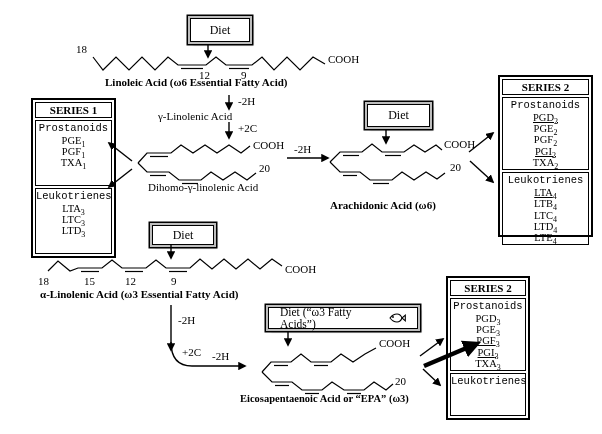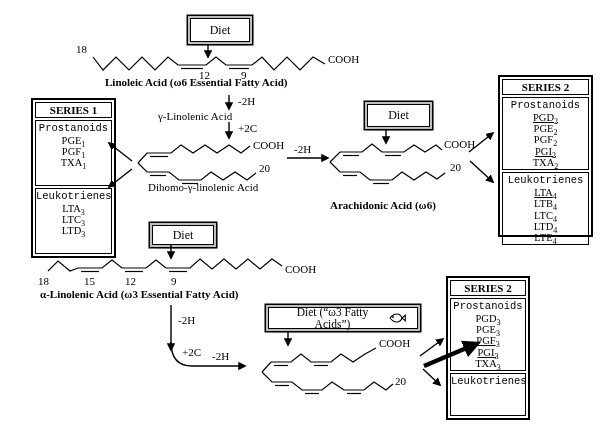--- a/index.html
+++ b/index.html
@@ -92,21 +92,21 @@
   <div class="diet" style="left:190px;top:18px;width:36px;height:22px">
     <span>Diet</span>
   </div>
   <div class="diet" style="left:367px;top:104px;width:39px;height:21px">
     <span>Diet</span>
   </div>
   <div class="diet" style="left:152px;top:225px;width:38px;height:18px">
     <span>Diet</span>
   </div>
   <div class="diet" style="left:268px;top:307px;width:126px;height:20px">
-    <span style="font-size:11.5px;text-align:center;">Diet (“ω3 Fatty Acids”)</span>
+    <span style="font-size:11.5px;">Diet (“ω3 Fatty Acids”)</span>
     <span style="display:inline-flex;">
       <svg width="17" height="12" viewBox="0 0 17 12">
         <path d="M1 6 Q4 2 8 2 Q11.5 2 13 6 Q11.5 10 8 10 Q4 10 1 6 Z" fill="none" stroke="#000" stroke-width="1.1"></path>
         <path d="M13 6 L16.3 3.2 L16.3 8.8 Z" fill="none" stroke="#000" stroke-width="1.1"></path>
         <circle cx="4" cy="5" r="0.9" fill="#000"></circle>
       </svg>
     </span>
   </div>
 
   <div class="lbl" style="left:76px;top:44px">18</div>
@@ -129,20 +129,21 @@
   <div class="lbl" style="left:84px;top:276px">15</div>
   <div class="lbl" style="left:125px;top:276px">12</div>
   <div class="lbl" style="left:171px;top:276px">9</div>
   <div class="lbl" style="left:285px;top:264px">COOH</div>
   <div class="lbl bold center" style="left:40px;top:289px;width:250px">α-Linolenic Acid (ω3 Essential Fatty Acid)</div>
   <div class="lbl" style="left:178px;top:315px">-2H</div>
   <div class="lbl" style="left:182px;top:347px">+2C</div>
   <div class="lbl" style="left:212px;top:351px">-2H</div>
   <div class="lbl" style="left:379px;top:338px">COOH</div>
   <div class="lbl" style="left:395px;top:376px">20</div>
+  <div class="lbl bold center" style="left:240px;top:393px;width:200px;font-size:10.5px">Eicosapentaenoic Acid or “EPA” (ω3)</div>
 
   <svg class="overlay" width="602" height="434" viewBox="0 0 602 434">
     <defs>
       <marker id="ah" viewBox="0 0 10 10" refX="8" refY="5" markerWidth="6" markerHeight="6" orient="auto-start-reverse">
         <path d="M0 0 L10 5 L0 10 z" fill="#000"></path>
       </marker>
       <marker id="ahb" viewBox="0 0 10 10" refX="7" refY="5" markerWidth="4" markerHeight="4" orient="auto">
         <path d="M0 0 L10 5 L0 10 z" fill="#000"></path>
       </marker>
     </defs>

